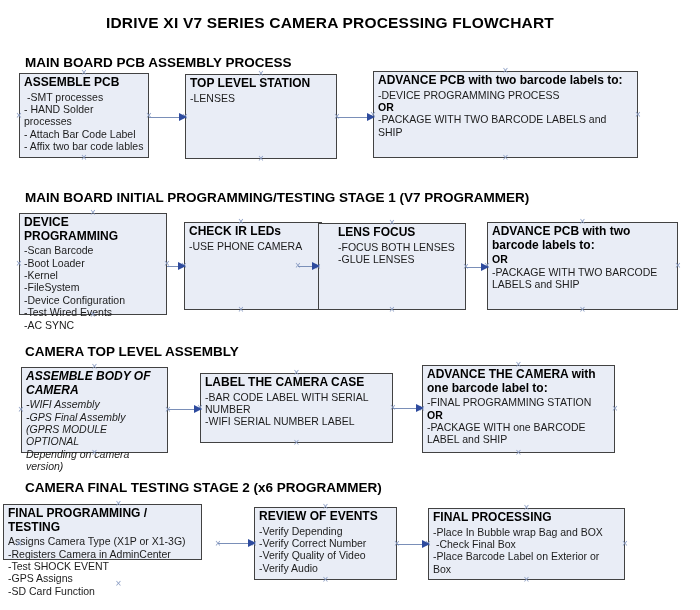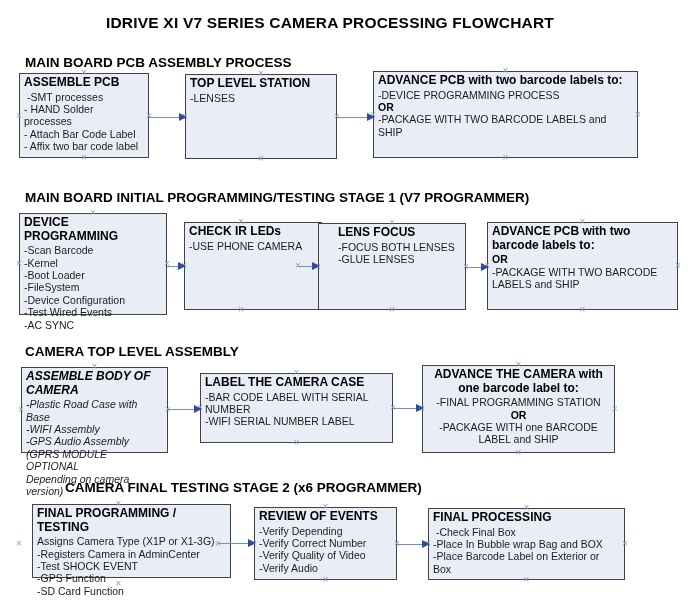--- a/index.html
+++ b/index.html
@@ -50,21 +50,21 @@
 
 <div class="canvas">
   <div class="main-title">IDRIVE XI V7 SERIES CAMERA PROCESSING FLOWCHART</div>
   <div id="shapes">
       <div class="section-heading" style="left: 25px; top: 55px;">MAIN BOARD PCB ASSEMBLY PROCESS</div>
       <div class="flow-box" style="left: 19px; top: 73px; width: 130px; height: 85px;">
         <div class="box-title">ASSEMBLE PCB</div>
         <div class="box-item"> -SMT processes</div>
         <div class="box-item">- HAND Solder processes</div>
         <div class="box-item">- Attach Bar Code Label</div>
-        <div class="box-item">- Affix two bar code label</div>
+        <div class="box-item">- Affix two bar code lables</div>
       </div>
       <span class="conn-mark" style="left: 84px; top: 73px;">×</span>
       <span class="conn-mark" style="left: 84px; top: 158px;">×</span>
       <span class="conn-mark" style="left: 19px; top: 115.5px;">×</span>
       <span class="conn-mark" style="left: 149px; top: 115.5px;">×</span>
       <div class="flow-box" style="left: 185px; top: 74px; width: 152px; height: 85px;">
         <div class="box-title">TOP LEVEL STATION</div>
         <div class="box-item">-LENSES</div>
       </div>
       <span class="conn-mark" style="left: 261px; top: 74px;">×</span>
@@ -82,22 +82,22 @@
       <span class="conn-mark" style="left: 373px; top: 114.5px;">×</span>
       <span class="conn-mark" style="left: 638px; top: 114.5px;">×</span>
       <div class="arrow-line" style="left: 149px; top: 116.5px; width: 30px;"></div>
       <div class="arrow-head" style="left: 179px; top: 113px;"></div>
       <div class="arrow-line" style="left: 337px; top: 116.5px; width: 30px;"></div>
       <div class="arrow-head" style="left: 367px; top: 113px;"></div>
       <div class="section-heading" style="left: 25px; top: 190px;">MAIN BOARD INITIAL PROGRAMMING/TESTING STAGE 1 (V7 PROGRAMMER)</div>
       <div class="flow-box" style="left: 19px; top: 213px; width: 148px; height: 102px;">
         <div class="box-title">DEVICE PROGRAMMING</div>
         <div class="box-item">-Scan Barcode</div>
+        <div class="box-item">-Boot Loader</div>
         <div class="box-item">-Kernel</div>
-        <div class="box-item">-Boot Loader</div>
         <div class="box-item">-FileSystem</div>
         <div class="box-item">-Device Configuration</div>
         <div class="box-item">-Test Wired Events</div>
         <div class="box-item">-AC SYNC</div>
       </div>
       <span class="conn-mark" style="left: 93px; top: 213px;">×</span>
       <span class="conn-mark" style="left: 93px; top: 315px;">×</span>
       <span class="conn-mark" style="left: 19px; top: 264px;">×</span>
       <span class="conn-mark" style="left: 167px; top: 264px;">×</span>
       <div class="flow-box" style="left: 184px; top: 222px; width: 138px; height: 88px;">
@@ -128,81 +128,80 @@
       <span class="conn-mark" style="left: 678px; top: 266px;">×</span>
       <div class="arrow-line" style="left: 167px; top: 265.5px; width: 11px;"></div>
       <div class="arrow-head" style="left: 178px; top: 262px;"></div>
       <div class="arrow-line" style="left: 298px; top: 265.5px; width: 14px;"></div>
       <div class="arrow-head" style="left: 312px; top: 262px;"></div>
       <div class="arrow-line" style="left: 466px; top: 266.5px; width: 15px;"></div>
       <div class="arrow-head" style="left: 481px; top: 263px;"></div>
       <div class="section-heading" style="left: 25px; top: 344px;">CAMERA TOP LEVEL ASSEMBLY</div>
       <div class="flow-box" style="left: 21px; top: 367px; width: 147px; height: 86px; font-style: italic;">
         <div class="box-title">ASSEMBLE BODY OF CAMERA</div>
-        <div class="box-item">-Plastic Road Case with Base</div>
         <div class="box-item">-WIFI Assembly</div>
-        <div class="box-item">-GPS Audio Assembly</div>
+        <div class="box-item">-GPS Final Assembly</div>
         <div class="box-item">(GPRS MODULE OPTIONAL</div>
         <div class="box-item">Depending on camera version)</div>
       </div>
       <span class="conn-mark" style="left: 94.5px; top: 367px;">×</span>
       <span class="conn-mark" style="left: 94.5px; top: 453px;">×</span>
       <span class="conn-mark" style="left: 21px; top: 410px;">×</span>
       <span class="conn-mark" style="left: 168px; top: 410px;">×</span>
       <div class="flow-box" style="left: 200px; top: 373px; width: 193px; height: 70px;">
         <div class="box-title">LABEL THE CAMERA CASE</div>
         <div class="box-item">-BAR CODE LABEL WITH SERIAL NUMBER</div>
         <div class="box-item">-WIFI SERIAL NUMBER LABEL</div>
       </div>
       <span class="conn-mark" style="left: 296.5px; top: 373px;">×</span>
       <span class="conn-mark" style="left: 296.5px; top: 443px;">×</span>
       <span class="conn-mark" style="left: 200px; top: 408px;">×</span>
       <span class="conn-mark" style="left: 393px; top: 408px;">×</span>
-      <div class="flow-box" style="left: 422px; top: 365px; width: 193px; height: 88px; text-align: center;">
+      <div class="flow-box" style="left: 422px; top: 365px; width: 193px; height: 88px;">
         <div class="box-title">ADVANCE THE CAMERA with one barcode label to:</div>
         <div class="box-item">-FINAL PROGRAMMING STATION</div>
         <div class="box-item or-line">OR</div>
         <div class="box-item">-PACKAGE WITH one BARCODE LABEL and SHIP</div>
       </div>
       <span class="conn-mark" style="left: 518.5px; top: 365px;">×</span>
       <span class="conn-mark" style="left: 518.5px; top: 453px;">×</span>
       <span class="conn-mark" style="left: 422px; top: 409px;">×</span>
       <span class="conn-mark" style="left: 615px; top: 409px;">×</span>
       <div class="arrow-line" style="left: 168px; top: 408.5px; width: 26px;"></div>
       <div class="arrow-head" style="left: 194px; top: 405px;"></div>
       <div class="arrow-line" style="left: 393px; top: 407.5px; width: 23px;"></div>
       <div class="arrow-head" style="left: 416px; top: 404px;"></div>
-      <div class="section-heading" style="left: 25px; top: 480px; margin-left: 40px;">CAMERA FINAL TESTING STAGE 2 (x6 PROGRAMMER)</div>
-      <div class="flow-box" style="left: 32px; top: 504px; width: 199px; height: 74px;">
+      <div class="section-heading" style="left: 25px; top: 480px;">CAMERA FINAL TESTING STAGE 2 (x6 PROGRAMMER)</div>
+      <div class="flow-box" style="left: 3px; top: 504px; width: 199px; height: 56px;">
         <div class="box-title">FINAL PROGRAMMING / TESTING</div>
         <div class="box-item">Assigns Camera Type (X1P or X1-3G)</div>
         <div class="box-item">-Registers Camera in AdminCenter</div>
         <div class="box-item">-Test SHOCK EVENT</div>
-        <div class="box-item">-GPS Function</div>
+        <div class="box-item">-GPS Assigns</div>
         <div class="box-item">-SD Card Function</div>
       </div>
       <span class="conn-mark" style="left: 118.5px; top: 504px;">×</span>
       <span class="conn-mark" style="left: 118.5px; top: 584px;">×</span>
       <span class="conn-mark" style="left: 19px; top: 544px;">×</span>
       <span class="conn-mark" style="left: 218px; top: 544px;">×</span>
       <div class="flow-box" style="left: 254px; top: 507px; width: 143px; height: 73px;">
         <div class="box-title">REVIEW OF EVENTS</div>
         <div class="box-item">-Verify Depending</div>
         <div class="box-item">-Verify Correct Number</div>
         <div class="box-item">-Verify Quality of Video</div>
         <div class="box-item">-Verify Audio</div>
       </div>
       <span class="conn-mark" style="left: 325.5px; top: 507px;">×</span>
       <span class="conn-mark" style="left: 325.5px; top: 580px;">×</span>
       <span class="conn-mark" style="left: 254px; top: 543.5px;">×</span>
       <span class="conn-mark" style="left: 397px; top: 543.5px;">×</span>
       <div class="flow-box" style="left: 428px; top: 508px; width: 197px; height: 72px;">
         <div class="box-title">FINAL PROCESSING</div>
+        <div class="box-item">-Place In Bubble wrap Bag and BOX</div>
         <div class="box-item"> -Check Final Box</div>
-        <div class="box-item">-Place In Bubble wrap Bag and BOX</div>
         <div class="box-item">-Place Barcode Label on Exterior or Box</div>
       </div>
       <span class="conn-mark" style="left: 526.5px; top: 508px;">×</span>
       <span class="conn-mark" style="left: 526.5px; top: 580px;">×</span>
       <span class="conn-mark" style="left: 428px; top: 544px;">×</span>
       <span class="conn-mark" style="left: 625px; top: 544px;">×</span>
       <div class="arrow-line" style="left: 218px; top: 542.5px; width: 30px;"></div>
       <div class="arrow-head" style="left: 248px; top: 539px;"></div>
       <div class="arrow-line" style="left: 397px; top: 543.5px; width: 25px;"></div>
       <div class="arrow-head" style="left: 422px; top: 540px;"></div>

